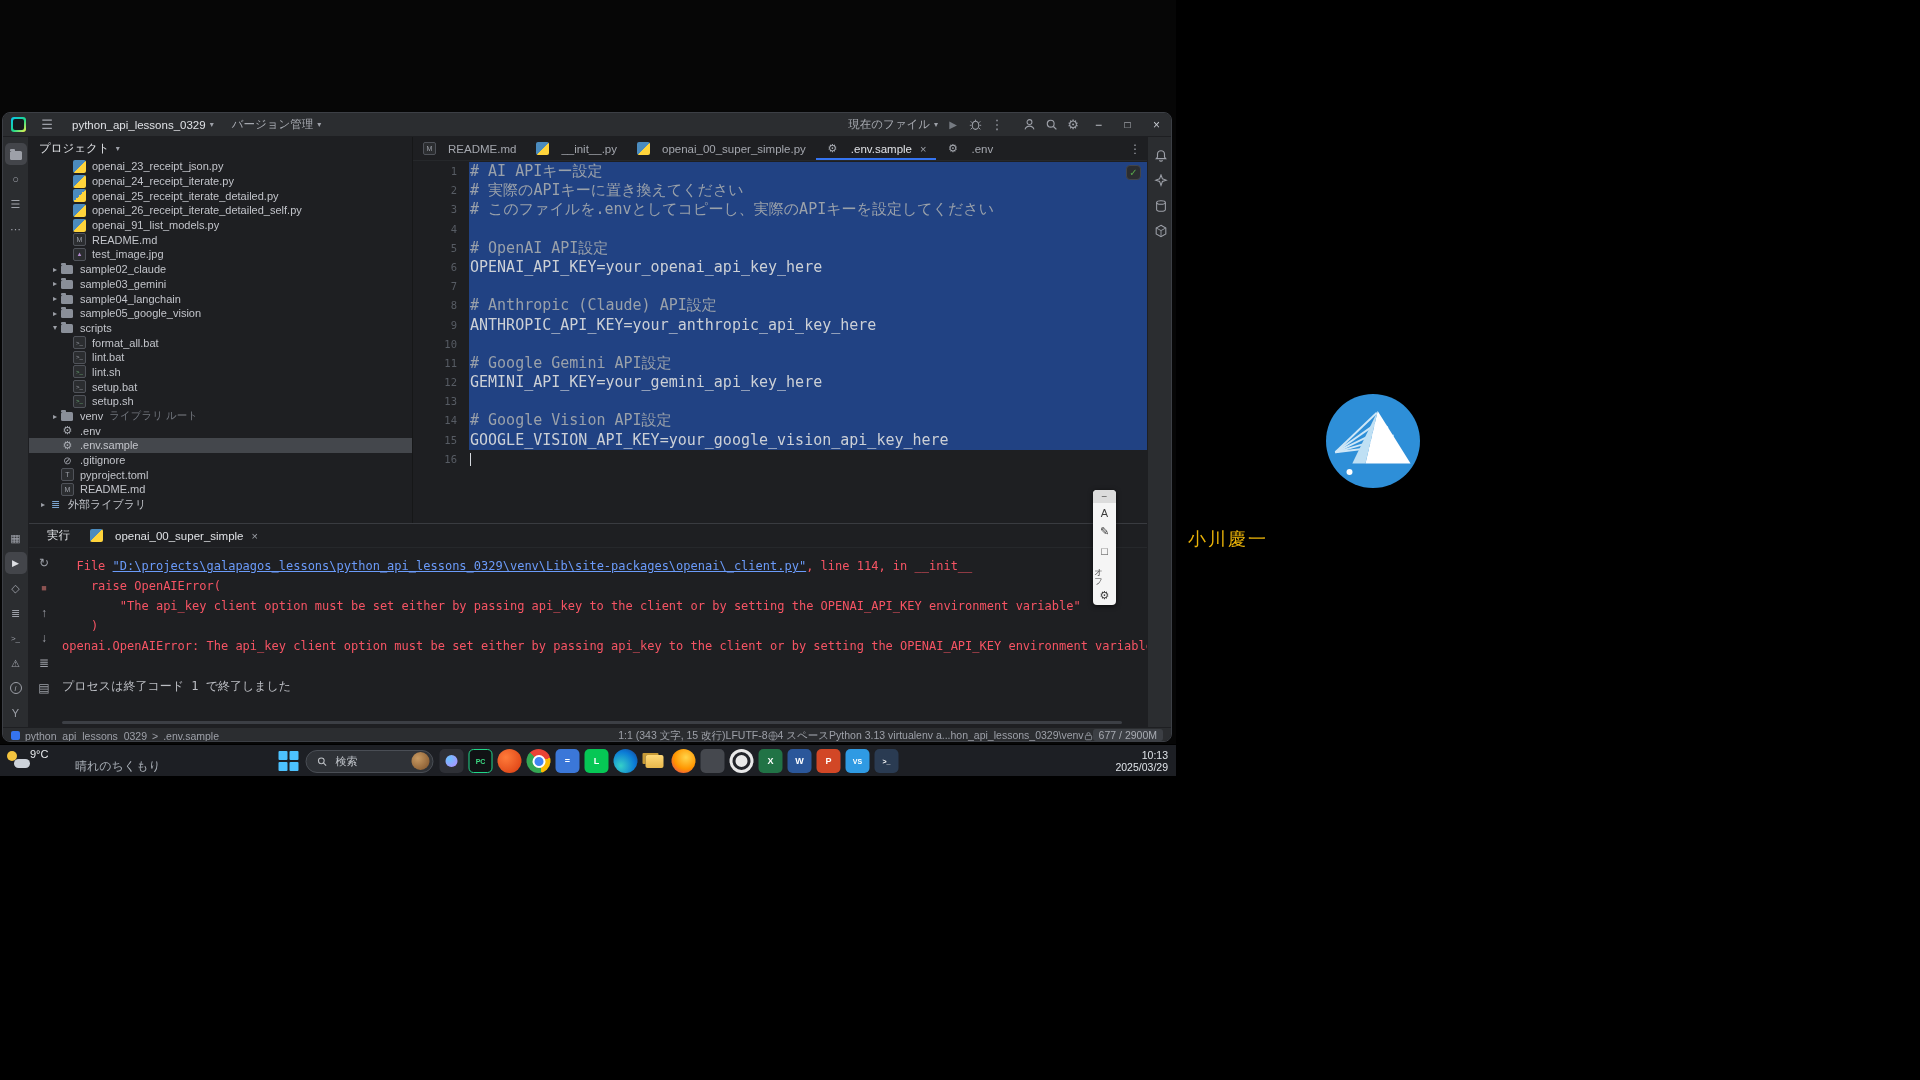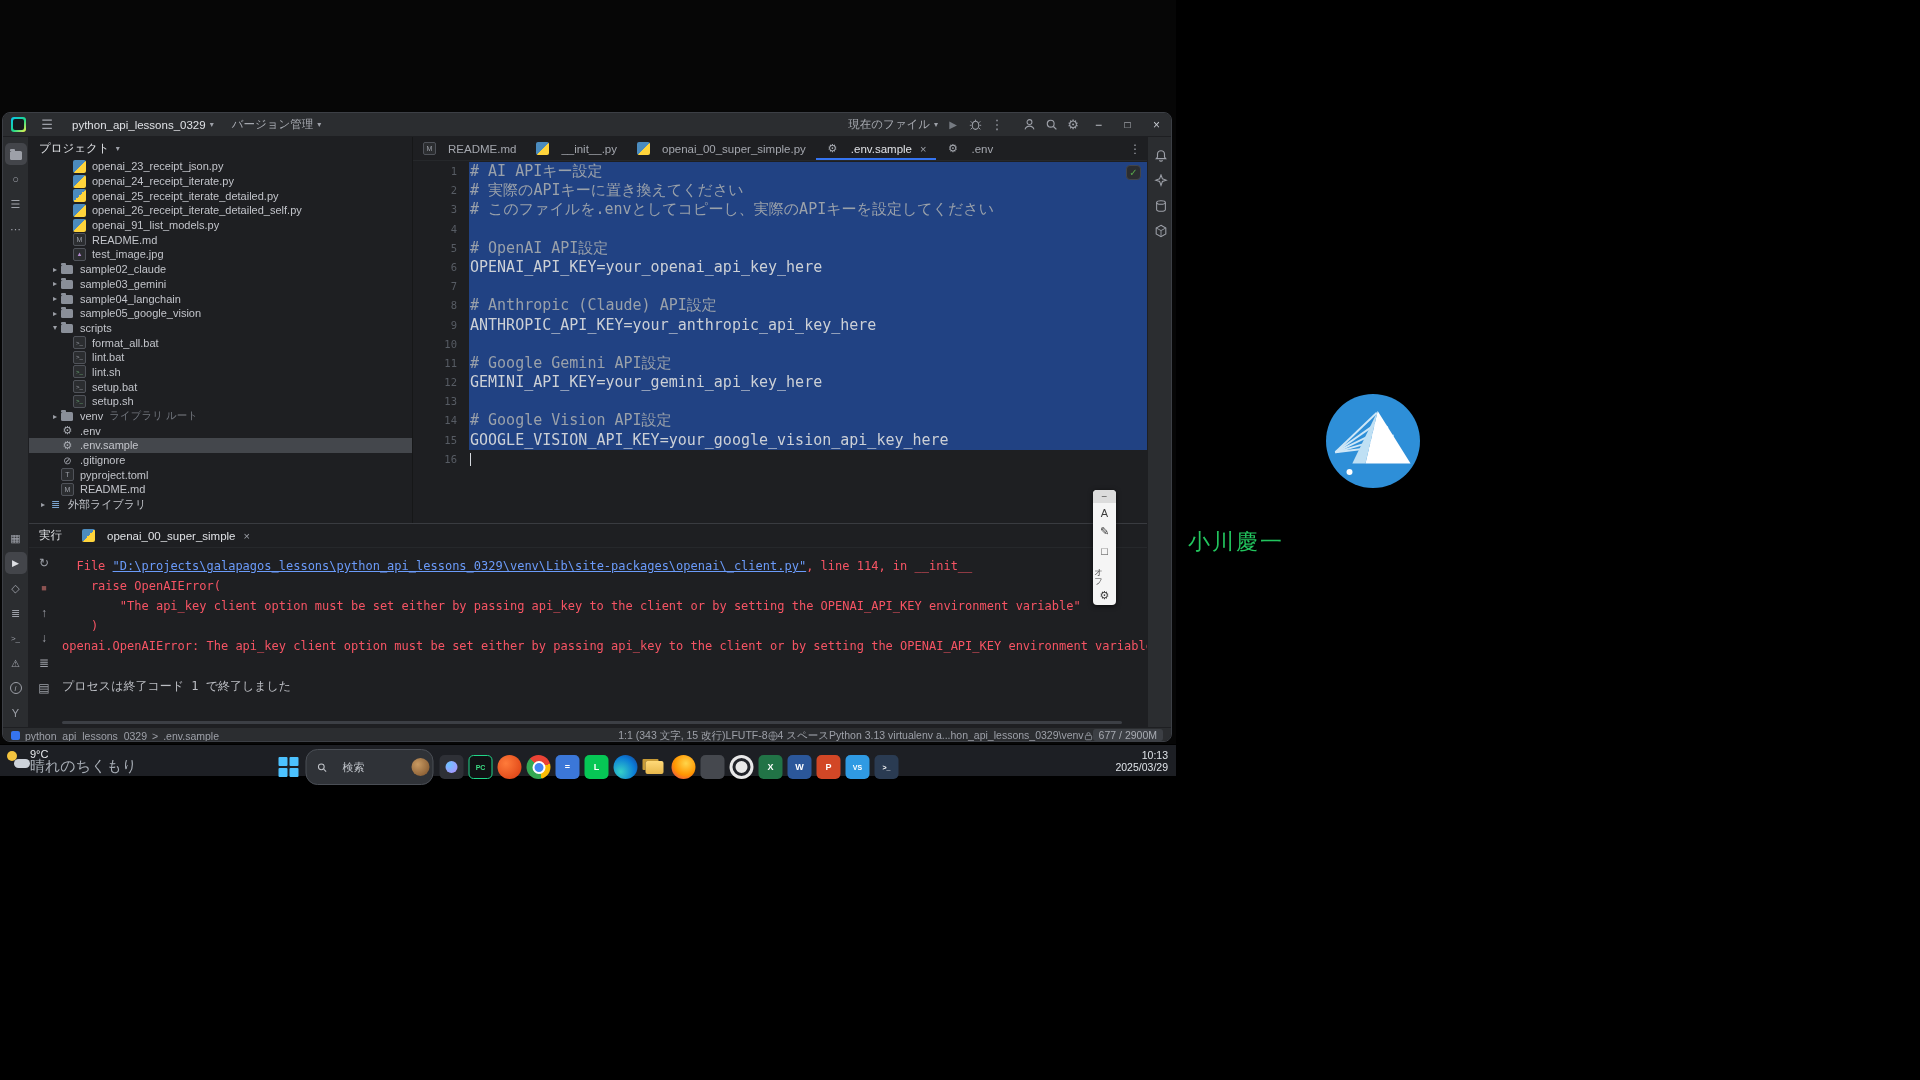--- a/index.html
+++ b/index.html
@@ -100,21 +100,21 @@
   .caret { display:inline-block; width:1px; height:13px; background:#d6d9de; vertical-align:middle; }
   .insp { position:absolute; top:4px; right:6px; width:15px; height:15px; background:#2b2d30;
     border:1px solid #43454a; border-radius:4px; color:#57a64a; font-size:10px;
     display:flex; align-items:center; justify-content:center; }
 
   
   .runpanel { position:absolute; left:26px; top:410px; width:1118px; height:204px;
     background:#1e1f22; border-top:1px solid #393b40; }
   .runheader { height:24px; display:flex; align-items:center; gap:14px; padding-left:10px;
     border-bottom:1px solid #26282b; }
-  .run-title { color:#dfe1e5; font-size:11.5px; }
+  .run-title { color:#dfe1e5; font-size:11.5px;margin-left:8px; }
   .run-tab { display:flex; align-items:center; gap:6px; color:#dfe1e5; font-size:11.5px; height:100%;
     padding:0 6px; }
   .run-body { position:relative; height:179px; }
   .run-toolbar { position:absolute; left:0; top:0; width:30px; height:100%;
     display:flex; flex-direction:column; align-items:center; gap:7px; padding-top:6px; }
   .rico { width:18px; height:18px; display:flex; align-items:center; justify-content:center;
     color:#9da0a8; font-size:12px; }
   .rico.stop { color:#8c5352; font-size:9px; }
   .console { margin-left:30px; height:100%; overflow:hidden; padding:8px 0 0 3px;
     font-family:"DejaVu Sans Mono",monospace; font-size:12px; line-height:20px; color:#bcbec4; }
@@ -137,28 +137,28 @@
   .taskbar { position:absolute; left:0; top:744px; width:1176px; height:32px; background:#1d1f24;
     border-top:1px solid #000; }
   .weather { position:absolute; left:6px; top:3px; display:flex; align-items:center; }
   .w-ic { position:relative; width:24px; height:20px; }
   .w-ic::before { content:""; position:absolute; left:1px; top:1px; width:10px; height:10px;
     border-radius:50%; background:#f4c43e; }
   .w-ic::after { content:""; position:absolute; right:0; bottom:2px; width:16px; height:9px;
     border-radius:5px; background:#cdd2d9; }
   .w-txt { display:flex; flex-direction:column; line-height:12px; }
   .w-temp { font-size:11px; color:#e8eaed; }
-  .w-desc { font-size:15px; color:#a8aeb6; }
+  .w-desc { font-size:12px; color:#a8aeb6;margin-left:45px; }
   .tb-center { position:absolute; left:50%; top:4px; transform:translateX(-50%);
     display:flex; align-items:center; gap:6px; }
   .start { width:22px; height:22px; display:grid; grid-template-columns:9px 9px; grid-template-rows:9px 9px;
     gap:2px; align-content:center; justify-content:center; }
   .start span { background:#4cc2ff; border-radius:1px; }
-  .searchbox { width:128px; height:36px; border-radius:12px; background:#2f3237; border:1px solid #4a4e55;
-    display:flex; align-items:center; gap:15px; padding:0 3px 0 10px; }
+  .searchbox { width:128px; height:23px; border-radius:12px; background:#2f3237; border:1px solid #4a4e55;
+    display:flex; align-items:center; gap:8px; padding:0 3px 0 10px; }
   .search-label { flex:1; font-size:11px; color:#c3c7cd; }
   .search-thumb { width:18px; height:18px; border-radius:50%;
     background:radial-gradient(circle at 35% 35%,#c89a62,#7a4f28); }
   .apps { display:flex; gap:5px; }
   .app { width:24px; height:24px; border-radius:5px; display:flex; align-items:center; justify-content:center;
     font-size:9px; font-weight:bold; color:#fff; position:relative; }
   .a-copilot { background:#2e3036; } .a-copilot::after { content:""; width:12px; height:12px; border-radius:50%;
     background:radial-gradient(circle at 30% 30%,#6cc3ff,#b48cff); }
   .a-pycharm { background:#101214; border:1px solid #21d789; color:#3ddc84; font-size:7px; }
   .a-brave { background:radial-gradient(circle at 35% 35%,#ff7b3a,#d83a0f); border-radius:50%; }
@@ -186,22 +186,22 @@
     box-shadow:0 1px 5px rgba(0,0,0,.65); overflow:hidden; z-index:20; }
   .annot-head { height:13px; background:#dcdcdc; color:#555; display:flex; align-items:center;
     justify-content:center; font-size:10px; }
   .annot-btn { height:19px; display:flex; align-items:center; justify-content:center;
     color:#3c3c3c; font-size:11px; }
   .annot-toggle { height:26px; display:flex; align-items:center; justify-content:center;
     writing-mode:vertical-rl; font-size:8.5px; color:#444; letter-spacing:1px; }
 
   
   .presenter-logo { position:absolute; left:1326px; top:394px; width:94px; height:94px; }
-  .presenter-name { position:absolute; left:1188px; top:527px; font-size:22px; letter-spacing:2px;
-    color:#22c55e; }
+  .presenter-name { position:absolute; left:1188px; top:527px; font-size:18px; letter-spacing:2px;
+    color:#eab308; }
 </style>
 </head>
 <body>
 
 <div class="stage">
   <div class="screen">
 
     <div class="ide">
 
       <div class="titlebar">

